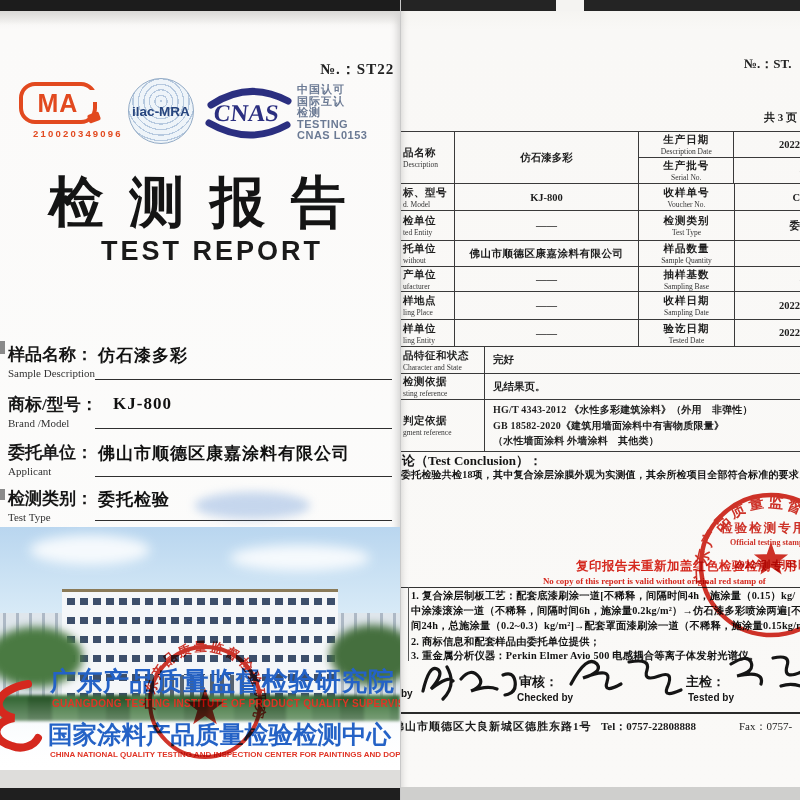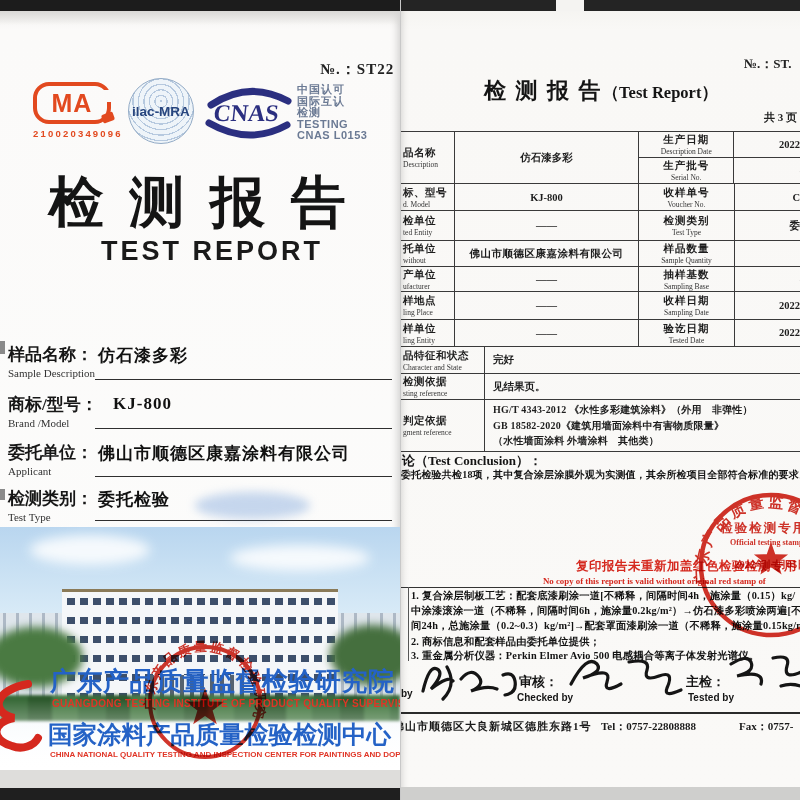--- a/index.html
+++ b/index.html
@@ -11,21 +11,21 @@
     box-shadow:inset -6px 0 8px -4px rgba(0,0,0,.18); }
   #right-page { left:400px; background:linear-gradient(180deg,#f3f2ef 0,#f9f8f6 30px,#faf9f7 100%);
     box-shadow:inset 5px 0 7px -4px rgba(0,0,0,.15); border-left:1px solid #c8c8c8; }
   .abs { position:absolute; }
   .topbar { left:0; top:0; width:400px; height:11px; background:#1c1c1c; }
   .topbar-fade { left:0; top:11px; width:400px; height:14px;
     background:linear-gradient(180deg,#d9d8d6,rgba(255,255,255,0)); }
 
   
   .report-no-l { left:320px; top:60px; font-size:15px; font-weight:700; color:#222; letter-spacing:1px; white-space:nowrap; }
-  .cma { left:33px; top:82px; width:78px; height:42px; border:4px solid #e2491f; border-radius:16px; }
+  .cma { left:19px; top:82px; width:78px; height:42px; border:4px solid #e2491f; border-radius:16px; }
   .cma-gap { position:absolute; right:-5px; top:4px; width:8px; height:12px; background:#fbfaf9; }
   .cma-tail { position:absolute; right:-7px; bottom:-2px; width:12px; height:9px; background:#e2491f; border-radius:2px; transform:rotate(-20deg); }
   .cma-text { position:absolute; left:0; right:0; top:3px; text-align:center; color:#e2491f;
     font-family:"Liberation Sans",sans-serif; font-weight:800; font-size:25px; letter-spacing:1px; }
   .cma-num { left:33px; top:128px; font-size:9.5px; color:#e2491f; letter-spacing:2.2px; font-family:"Liberation Sans",sans-serif; font-weight:700; }
   .ilac { left:128px; top:78px; width:66px; height:66px; border-radius:50%; border:1px solid #93abc6;
     background:#eef4f9 repeating-radial-gradient(circle at 50% 35%, rgba(90,130,180,.38) 0 1.2px, rgba(255,255,255,0) 1.2px 5.5px);
     display:flex; align-items:center; justify-content:center; }
   .ilac-text { color:#27457e; font-weight:800; font-size:13.5px; font-family:"Liberation Sans",sans-serif; letter-spacing:0; }
   .cnas { left:204px; top:86px; width:90px; height:54px; }
@@ -109,21 +109,21 @@
   .notice-en { left:142px; top:576px; font-size:8.8px; font-weight:700; color:#d5281e; white-space:nowrap; }
   .notes-box { left:0; top:587px; width:400px; height:74px; border-top:1.5px solid #333; }
   .notes-vline { left:7px; top:587px; width:0; height:74px; border-left:1px solid #555; }
   .note { left:10px; width:392px; font-size:10.3px; font-weight:700; color:#121212;
     letter-spacing:.2px; white-space:nowrap; overflow:hidden; }
   .sig-label { font-size:13px; font-weight:800; color:#151515; white-space:nowrap; }
   .sig-en { font-size:10px; font-weight:800; color:#151515; font-family:"Liberation Sans",sans-serif; white-space:nowrap; }
   .footer-rule { left:0; top:712px; width:400px; height:0; border-top:2px solid #2a2a2a; }
   .footer-addr { left:-8px; top:719px; font-size:11px; font-weight:600; letter-spacing:1px; white-space:nowrap; color:#1a1a1a; }
   .footer-tel { left:200px; top:719px; font-size:11px; font-weight:600; white-space:nowrap; color:#1a1a1a; }
-  .footer-fax { left:338px; top:719px; font-size:11px; font-weight:700; white-space:nowrap; color:#1a1a1a; }
+  .footer-fax { left:338px; top:719px; font-size:11px; font-weight:400; white-space:nowrap; color:#1a1a1a; }
   .grayband-r { left:0; top:787px; width:400px; height:13px; background:#cfcfcd; }
   svg text { font-family:"Liberation Serif","DejaVu Serif",serif; }
 </style>
 </head>
 <body>
 
 <div class="stage">
 
   <div class="page" id="left-page">
     <div class="abs topbar"></div>
@@ -217,23 +217,20 @@
     <div class="abs edge-mark" style="left:0;top:489px;height:11px"></div>
     <div class="abs grayband-l"></div>
     <div class="abs blackband-l"></div>
   </div>
 
   <div class="page" id="right-page">
     <div class="abs topbar-r"></div>
     <div class="abs topbar-notch"></div>
 
     <div class="abs report-no-r">№.：ST.</div>
-    <div class="abs title-r">
-      <span class="cn">检 测 报 告</span><span class="en">（Test Report）</span>
-    </div>
     <div class="abs pageinfo">共 3 页</div>
 
     <div class="abs tbl">
 
       <div class="trow" style="height:52px">
         <div class="tc c1 lab">
           <div class="cn">品名称</div>
           <div class="en">Description</div>
         </div>
         <div class="tc c2 cent">仿石漆多彩</div>

